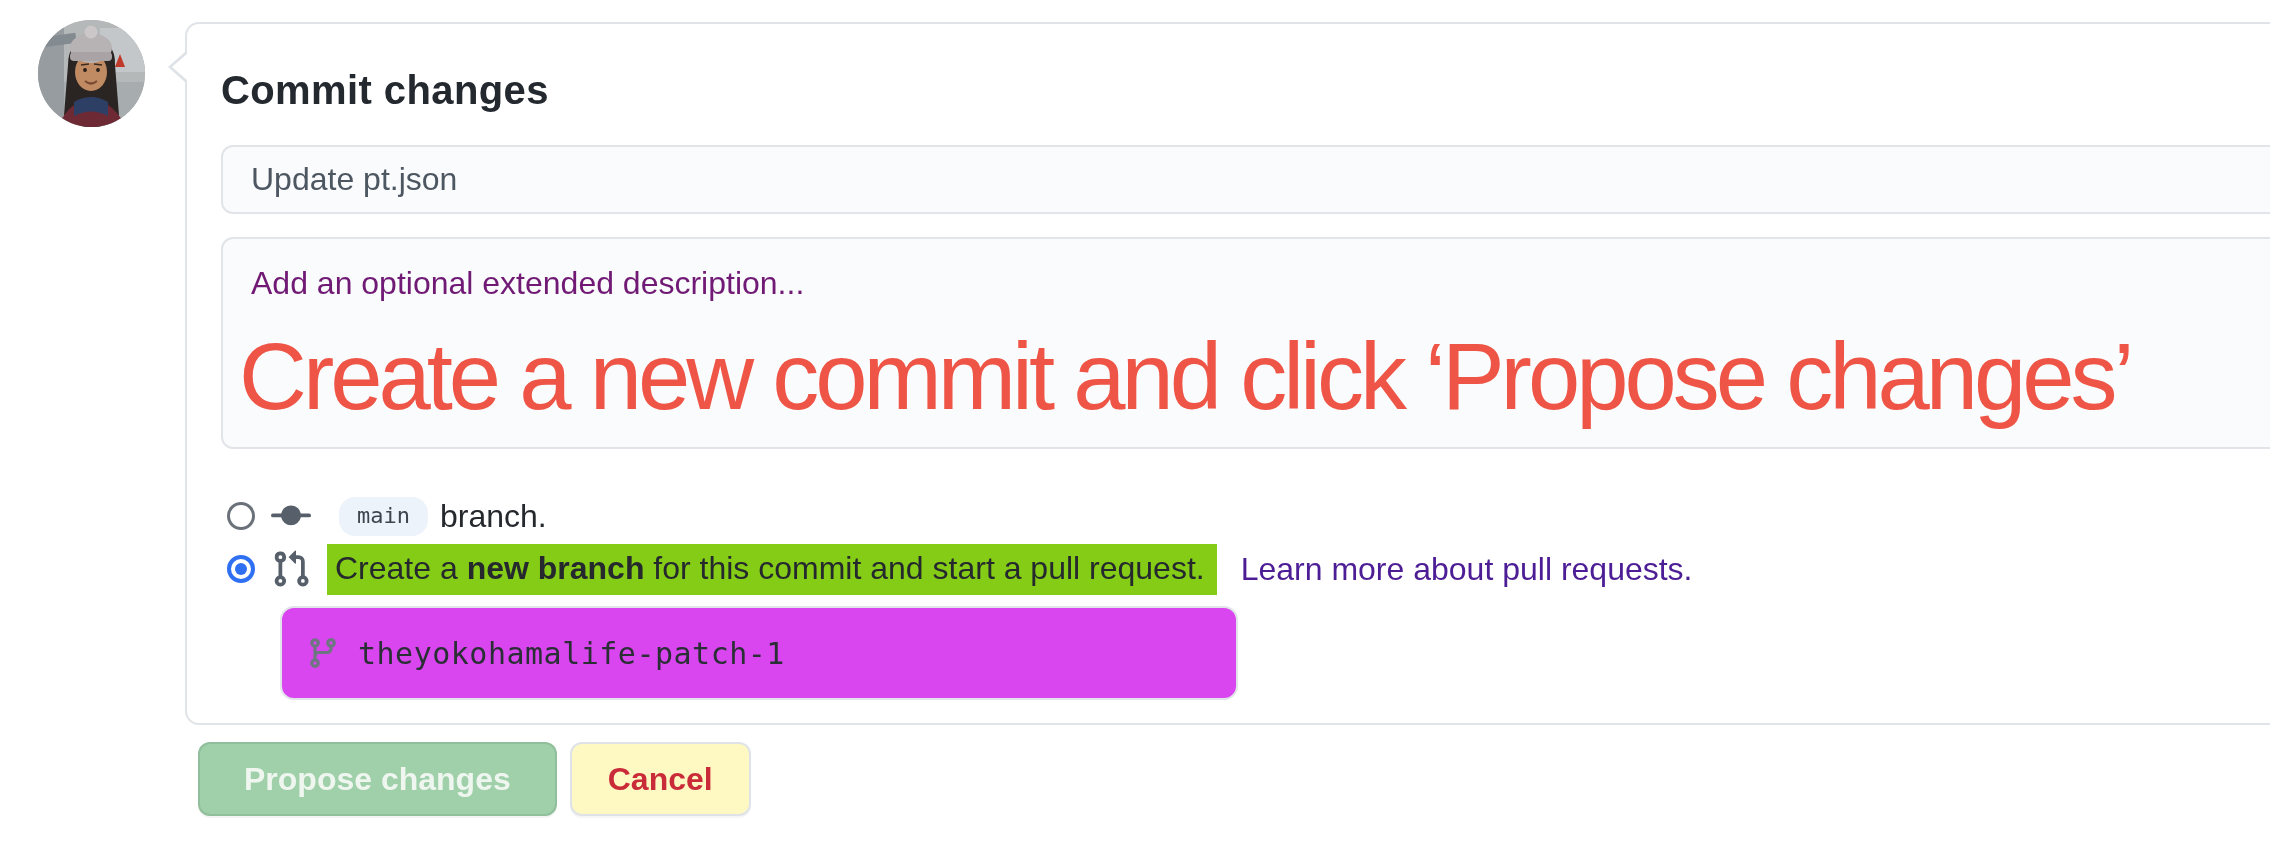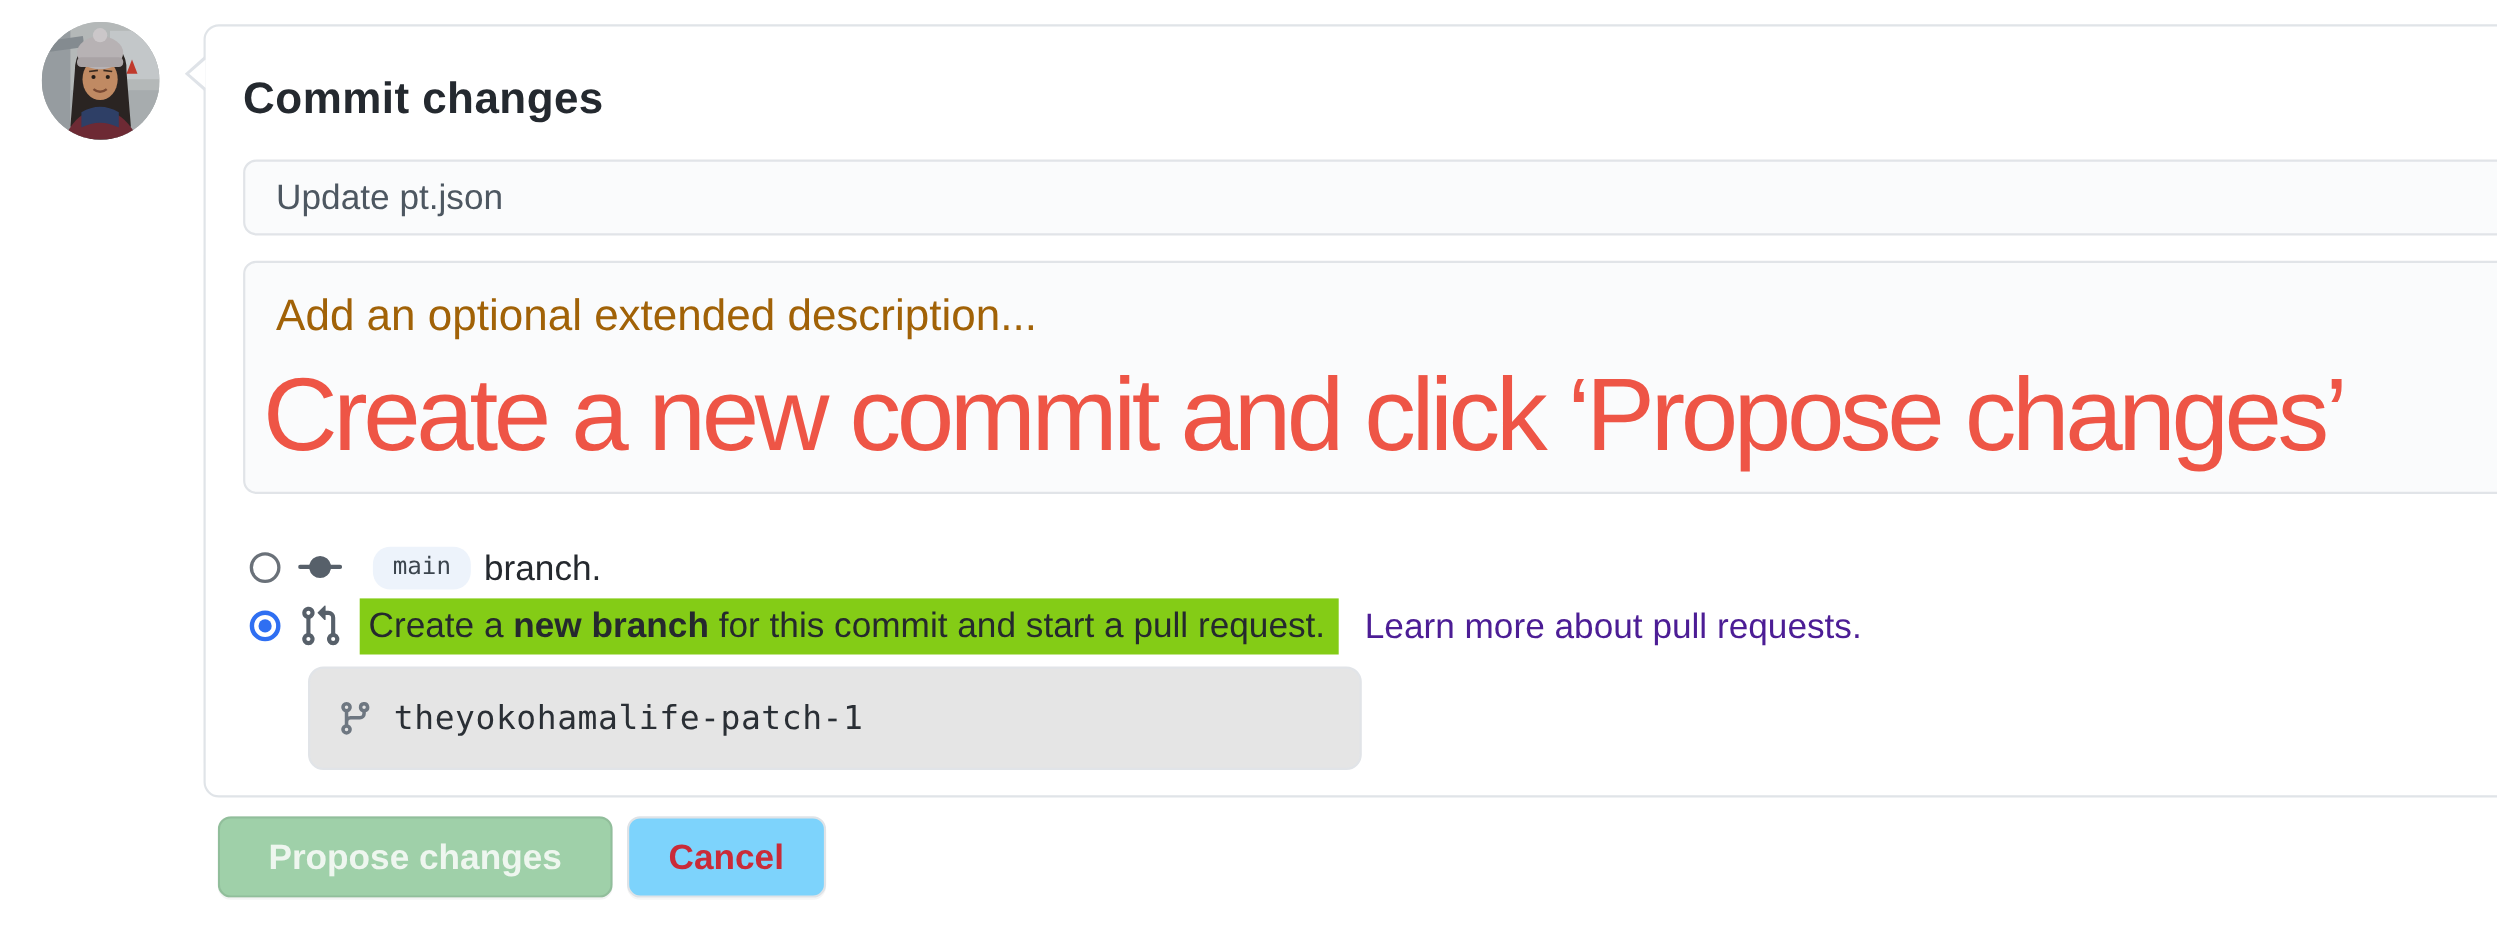--- a/index.html
+++ b/index.html
@@ -64,21 +64,21 @@
 
   .desc-area {
     position:absolute; left:34px; top:213px;
     width:2147px; height:212px;
     background:#fafbfc;
     border:2px solid #e1e4e8; border-radius:12px;
     overflow:hidden;
   }
   .desc-placeholder {
     position:absolute; left:28px; top:26px;
-    font-size:40px; color:#a16207;
+    font-size:32px; color:#701a75;
   }
   .annotation {
     position:absolute; left:16px; top:88px;
     font-size:94px; line-height:100px;
     letter-spacing:-4px; white-space:nowrap;
     color:#ee5546;
   }
 
   .option-row {
     position:absolute; left:40px; height:44px;
@@ -115,21 +115,21 @@
     background:#84cc16;
     padding:6px 12px 8px 8px;
   }
   .select-highlight b { font-weight:700; }
 
   .pr-link { color:#4c1d95; margin-left:24px; cursor:pointer; }
 
   .branch-field {
     position:absolute; left:93px; top:582px;
     width:958px; height:94px;
-    background:#e5e5e5;
+    background:#d946ef;
     border:2px solid #e1e4e8; border-radius:14px;
     display:flex; align-items:center;
     padding-left:24px; gap:18px;
   }
   .branch-field .branch-icon svg { display:block; width:34px; height:34px; fill:#6e7781; }
   .branch-value {
     font-family:"DejaVu Sans Mono","Liberation Mono",monospace;
     font-size:30px; color:#2a2f35; letter-spacing:0.5px;
   }
 
@@ -146,21 +146,21 @@
   }
   .btn-propose {
     padding:0 44px;
     background:#9fd0a9;
     border:2px solid rgba(31,35,40,0.10);
     color:#eef6ef;
     box-shadow:0 2px 0 rgba(27,31,35,0.05);
   }
   .btn-cancel {
     padding:0 36px;
-    background:#7dd3fc;
+    background:#fef9c3;
     border:2px solid #dfe3e7;
     color:#ca2b38;
     box-shadow:0 2px 0 rgba(27,31,35,0.04);
   }
 </style>
 </head>
 <body>
 
 <div class="page">
 

